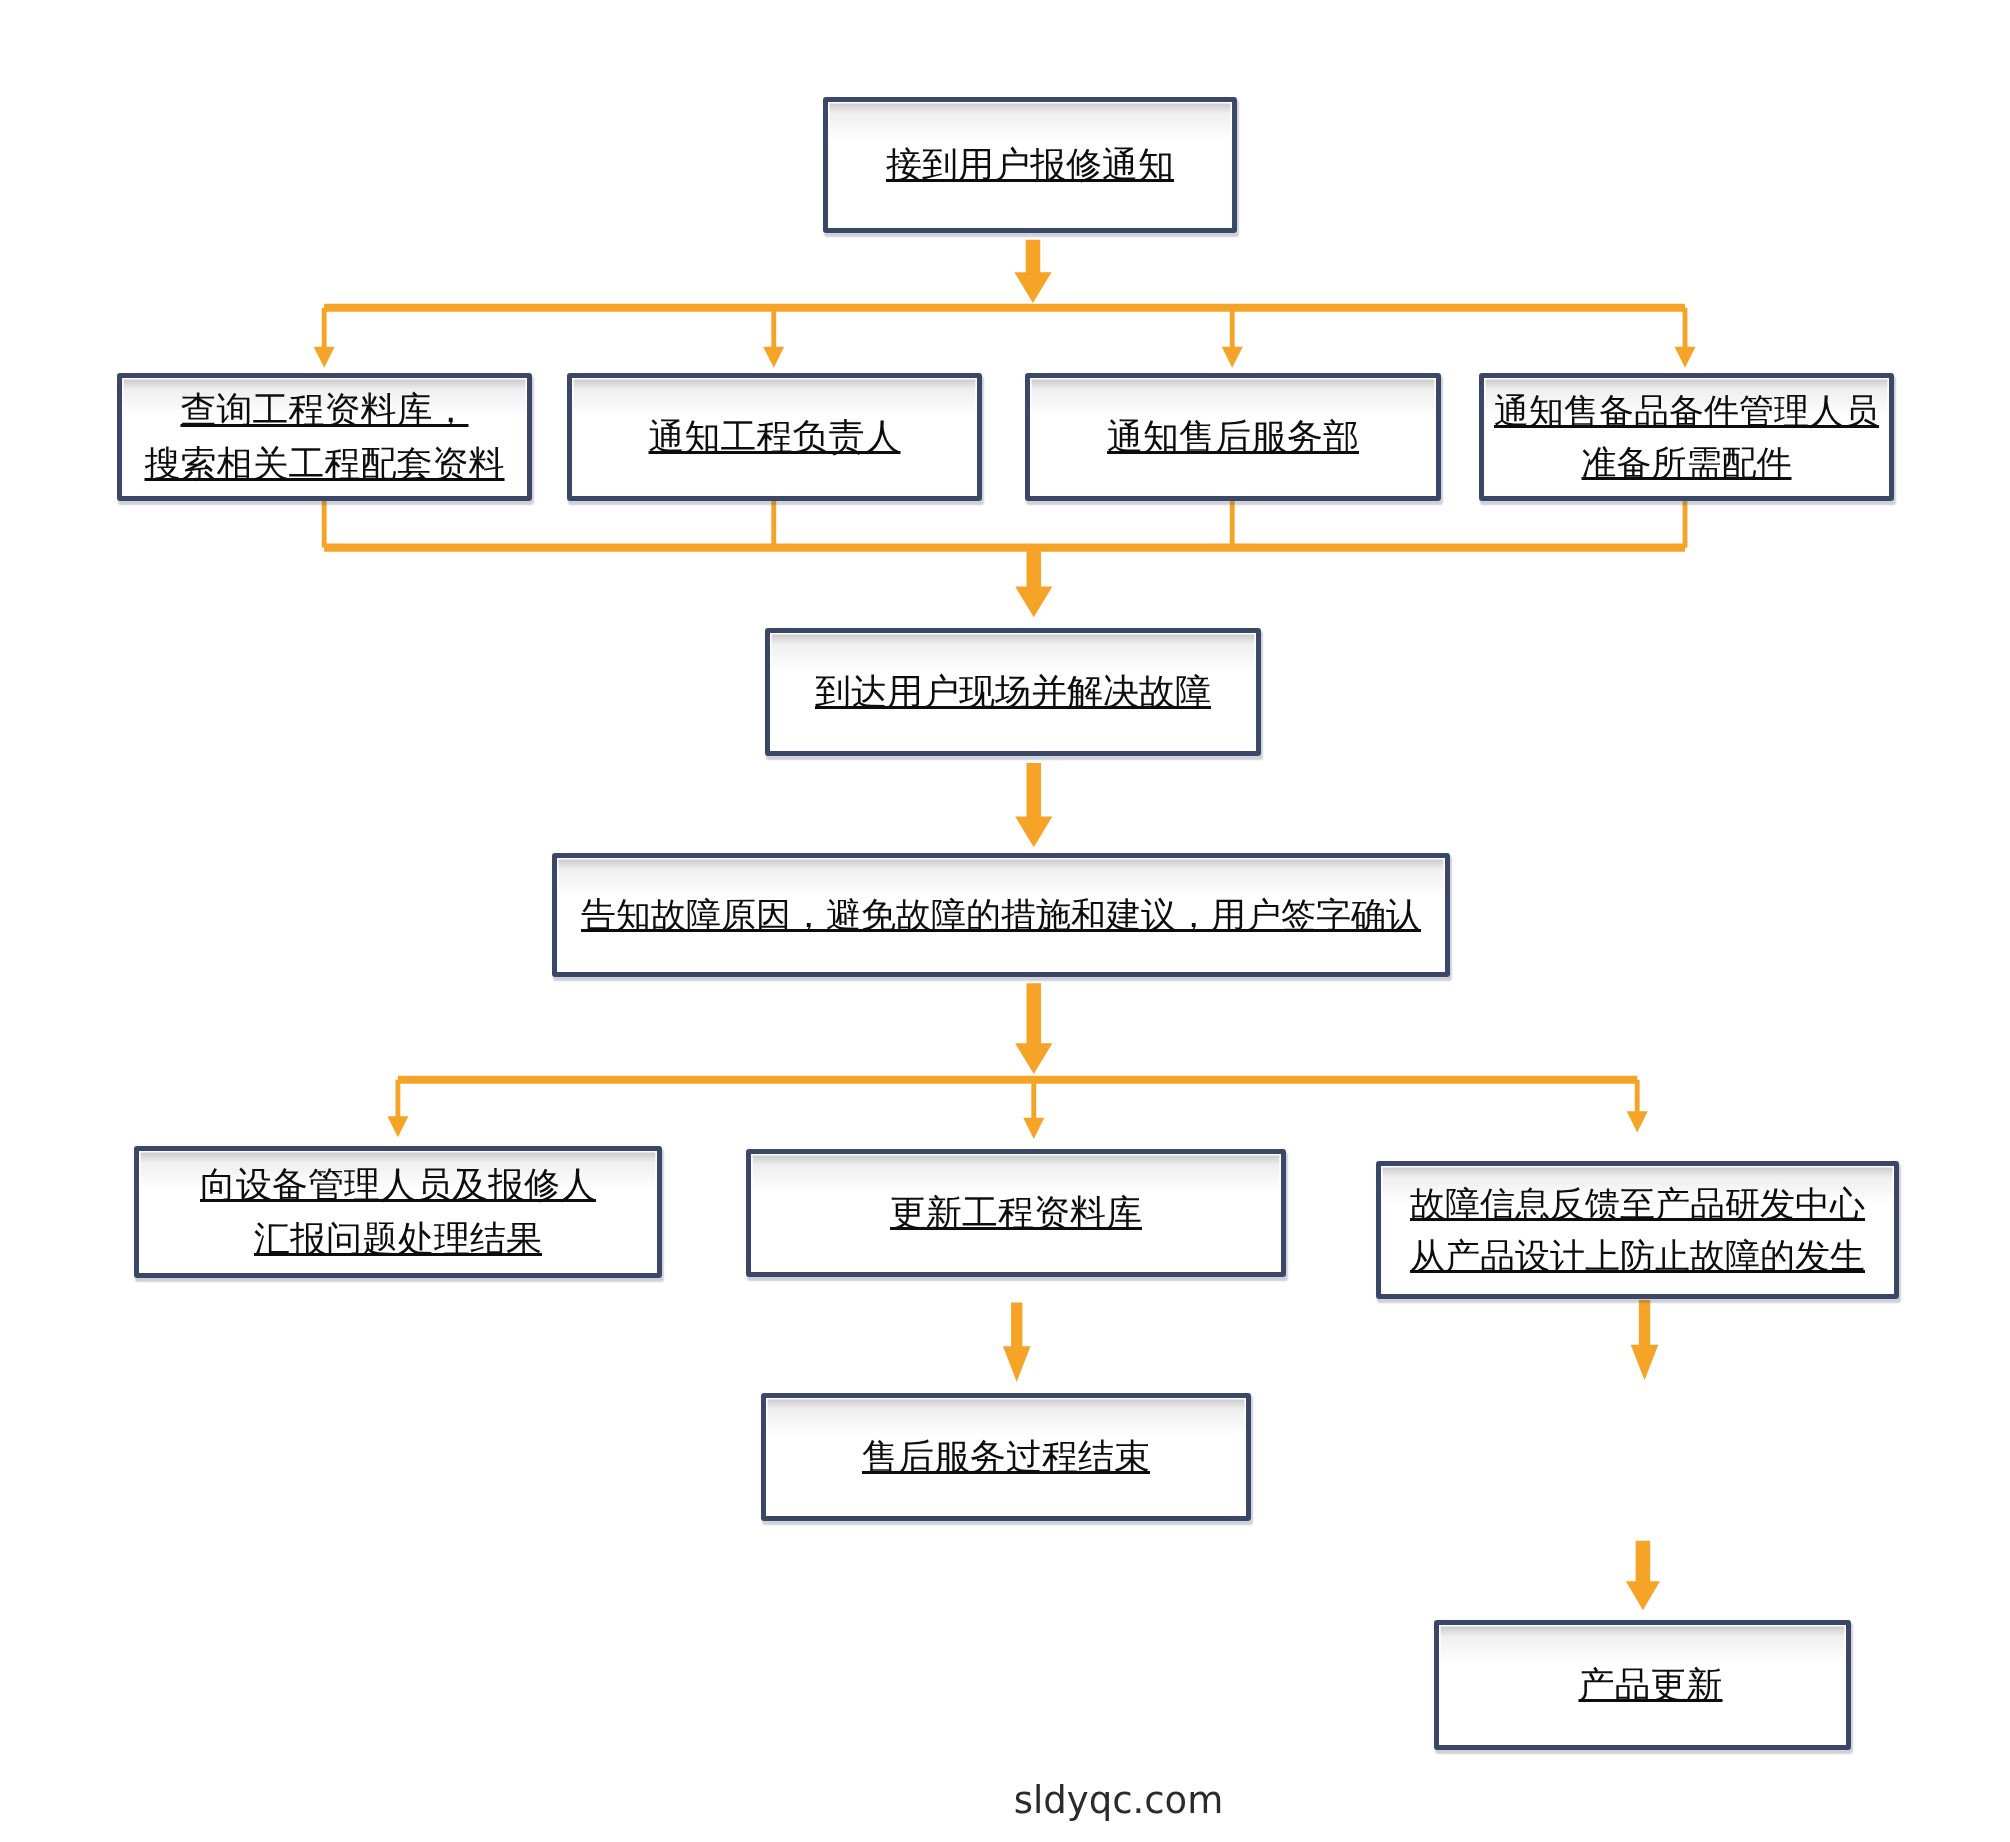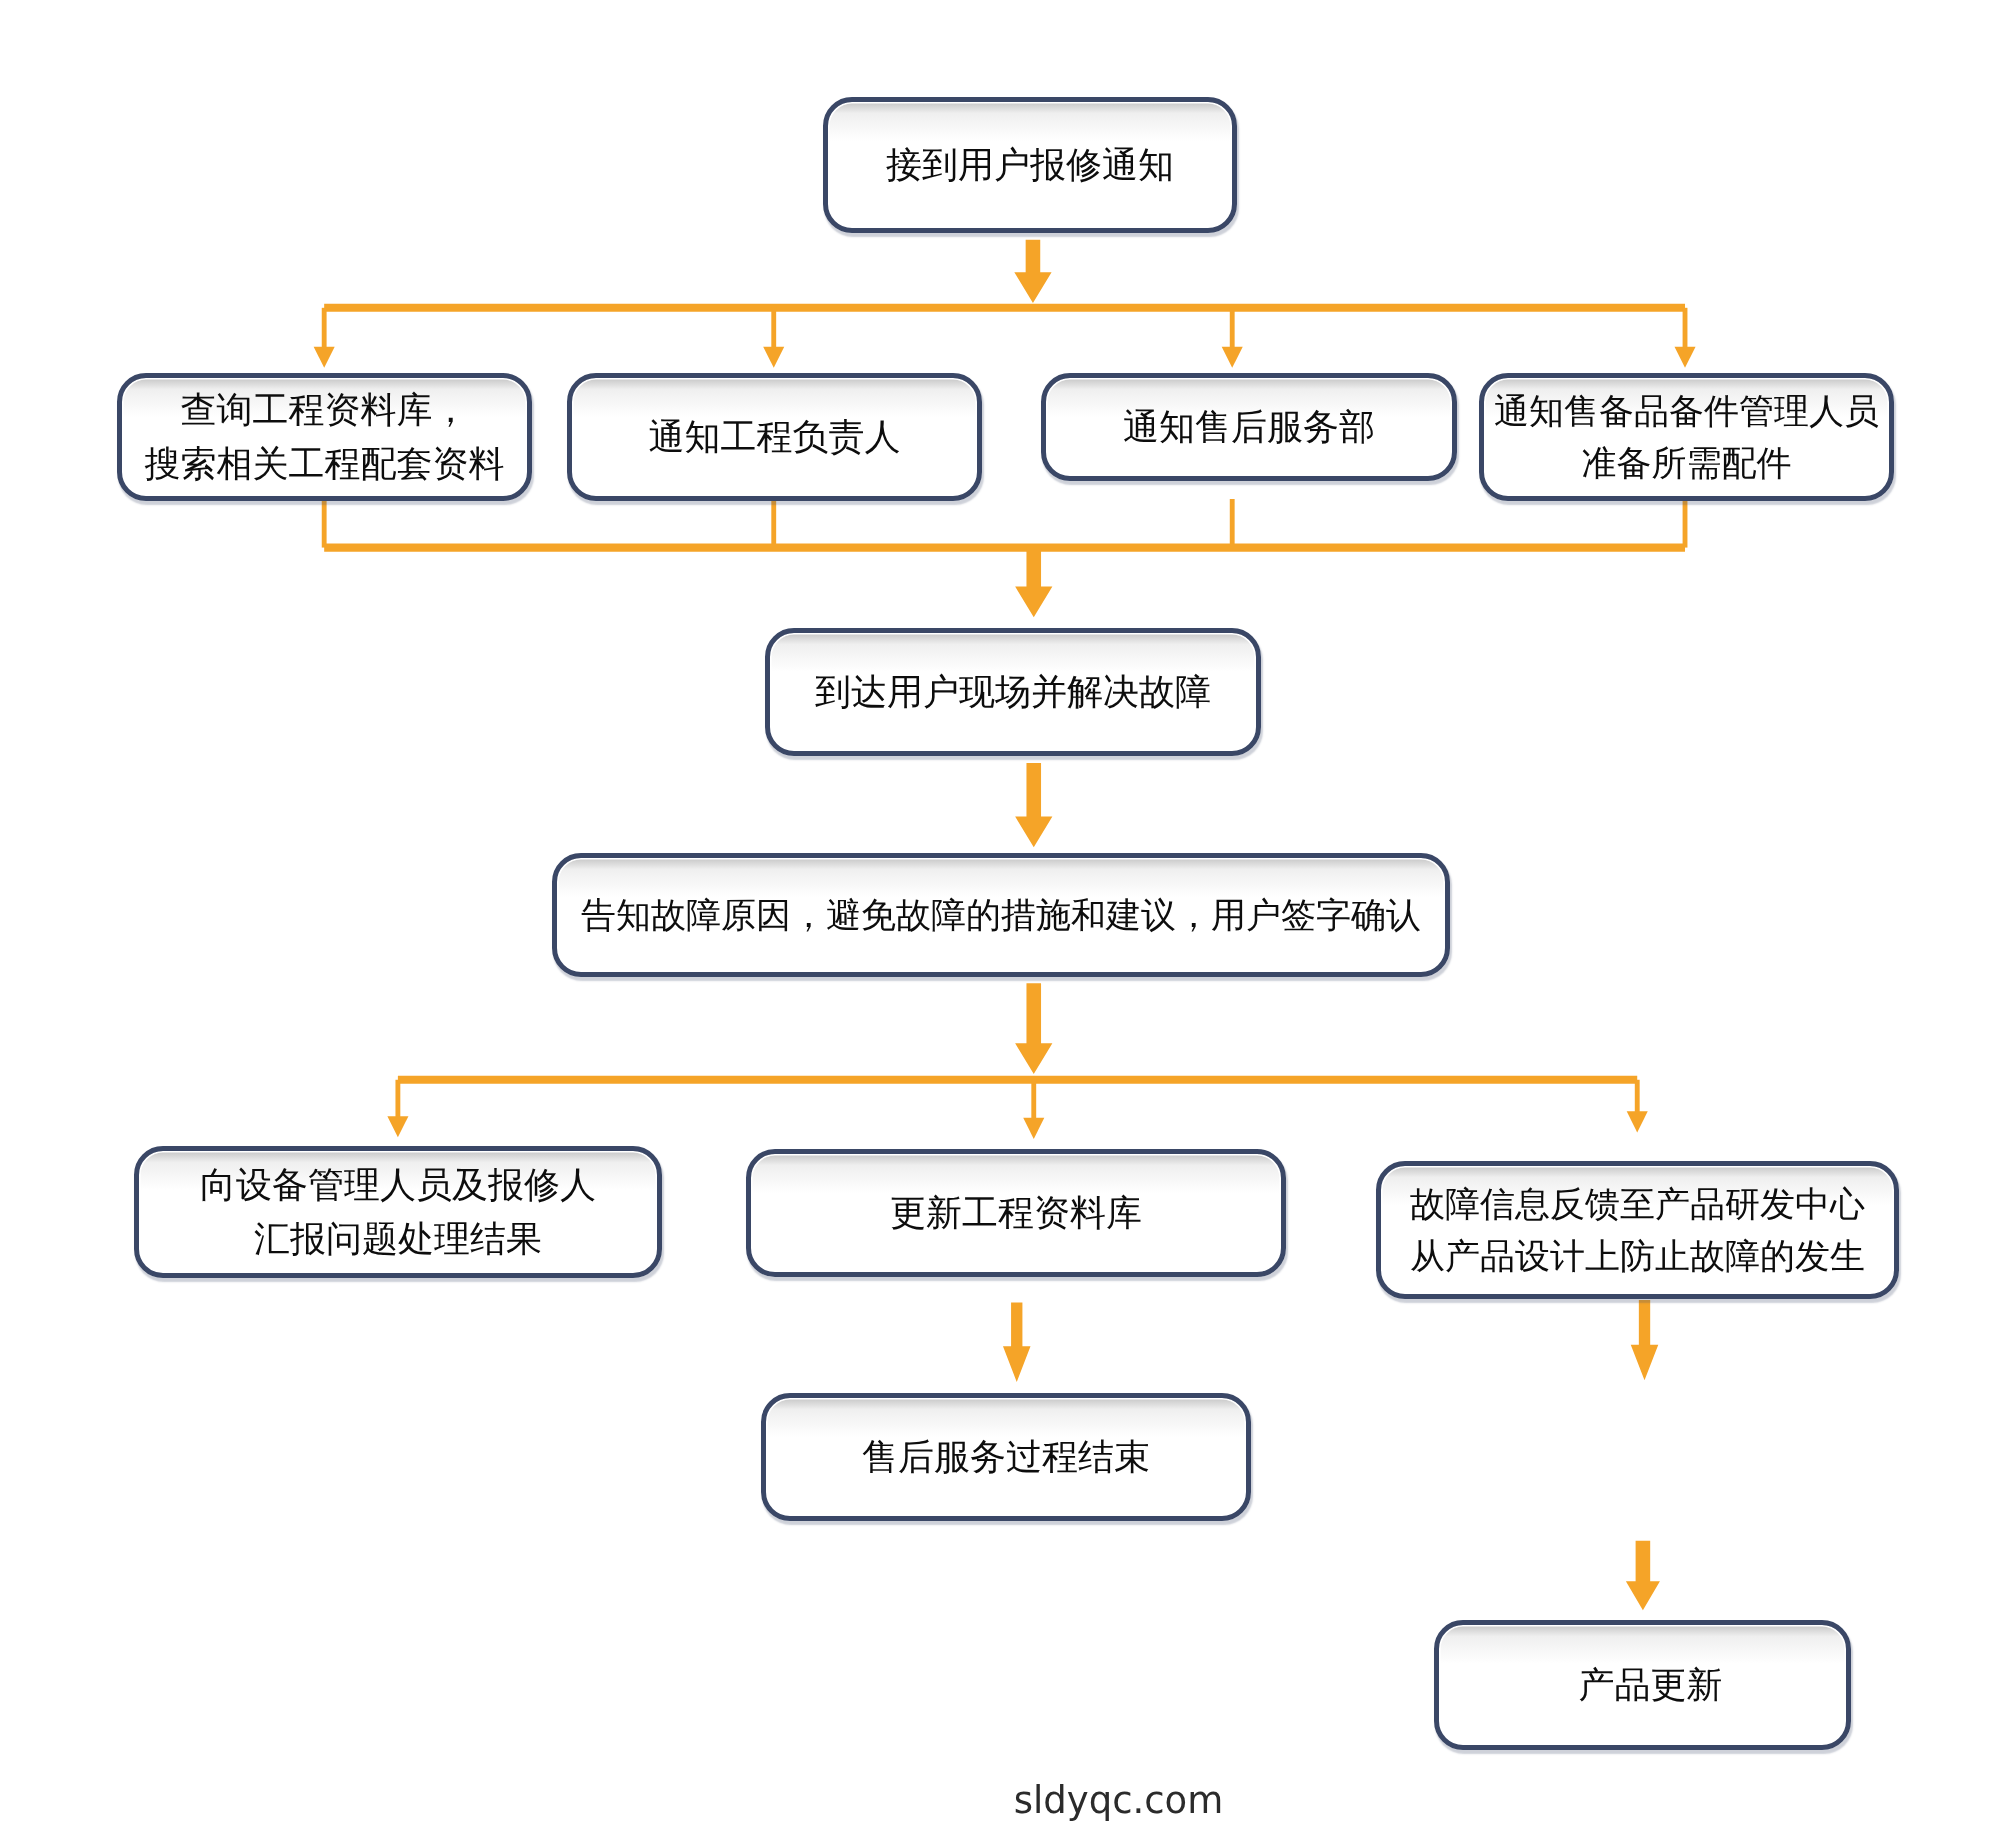--- a/index.html
+++ b/index.html
@@ -25,37 +25,38 @@
   }
   .connectors .thin{stroke:var(--arrow);stroke-width:6;fill:none;}
   .connectors .rail{stroke:var(--arrow);stroke-width:10;fill:none;}
   .connectors .head{fill:var(--arrow);stroke:none;}
   .connectors .fat{fill:var(--arrow);stroke:none;}
   .node{
     position:absolute;
     z-index:1;
     box-sizing:border-box;
     border:5.7px solid var(--box-border);
-    border-radius:29px;
+    border-radius:3px;
     background:linear-gradient(180deg,#c6c6c6 0px,#efefef 11.3px,#ffffff 39px);
     box-shadow:1.6px 3.2px 1.6px rgba(58,71,102,0.25), inset 0 0 0 1.6px #ffffff;
     display:flex;
     align-items:center;
     justify-content:center;
     text-align:center;
     font-size:36px;
     line-height:1.5;
     white-space:pre-line;
     color:var(--text);
     padding:0 8px;
+    text-decoration:underline;
   }
   .n0{left:823px;top:97px;width:414px;height:136px;}
   .n1{left:117px;top:373px;width:415px;height:128px;}
   .n2{left:567px;top:373px;width:415px;height:128px;}
-  .n3{left:1025px;top:373px;width:416px;height:108px;margin-left:16px;}
+  .n3{left:1025px;top:373px;width:416px;height:128px;}
   .n4{left:1479px;top:373px;width:415px;height:128px;font-size:35px;}
   .n5{left:765px;top:628px;width:496px;height:128px;}
   .n6{left:552px;top:853px;width:898px;height:124px;font-size:35px;}
   .n7{left:134px;top:1146px;width:528px;height:132px;}
   .n8{left:746px;top:1149px;width:540px;height:128px;}
   .n9{left:1376px;top:1141px;width:523px;height:138px;font-size:35px;margin-top:20px;}
   .n10{left:761px;top:1393px;width:490px;height:128px;}
   .n11{left:1434px;top:1391px;width:417px;height:128px;}
   .n12{left:1434px;top:1620px;width:417px;height:130px;padding-left:24px;}
   .watermark{

